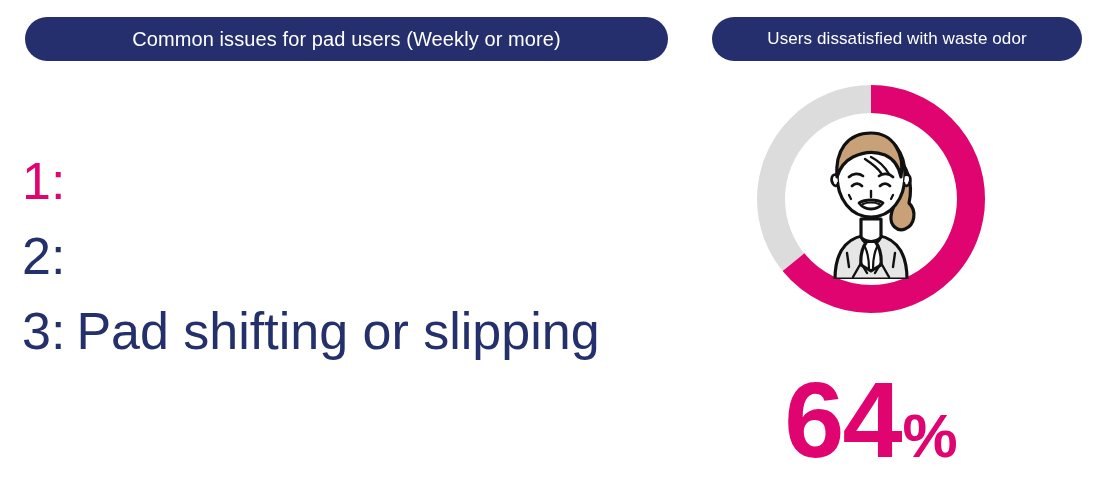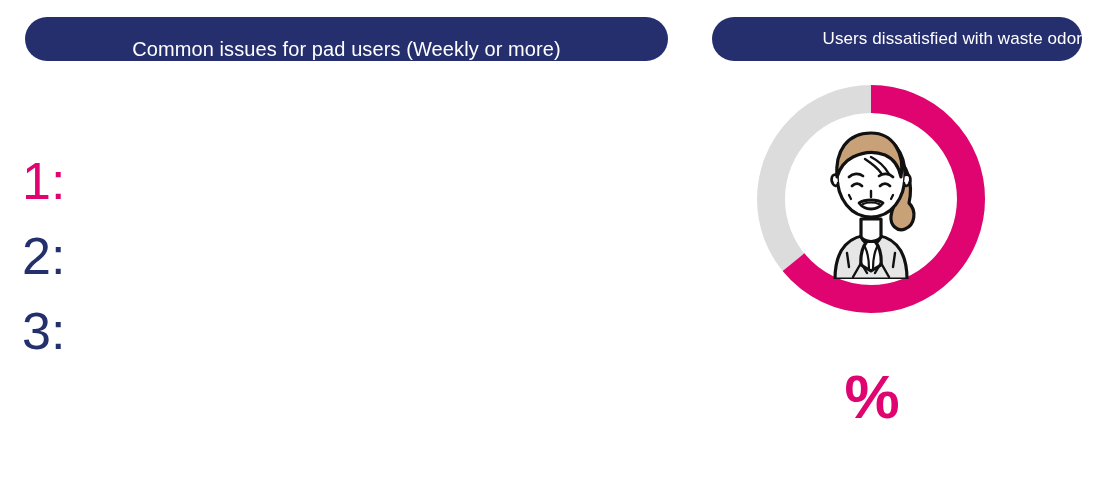--- a/index.html
+++ b/index.html
@@ -29,29 +29,27 @@
     box-sizing: border-box;
     white-space: nowrap;
     letter-spacing: .1px;
   }
   #pill-issues {
     left: 25px;
     top: 17px;
     width: 643px;
     height: 44px;
     font-size: 20px;
-    align-items: flex-end;
   }
   #pill-odor {
     left: 712px;
     top: 17px;
     width: 370px;
     height: 44px;
     font-size: 17px;
-    justify-content: flex-end;
   }
 
   
   #issue-list {
     position: absolute;
     left: 22px;
     top: 144px;
     width: 660px;
   }
   .issue-row {
@@ -136,20 +134,21 @@
   <div class="issue-row highlight" style="color: rgb(223, 4, 112);">
     <span class="rank">1:</span>
   </div>
 
   <div class="issue-row" style="color: rgb(36, 48, 107);">
     <span class="rank">2:</span>
   </div>
 
   <div class="issue-row" style="color: rgb(36, 48, 107);">
     <span class="rank">3:</span>
+    <span class="text">Pad shifting or slipping</span>
   </div>
 
 </div>
 
 <div id="donut-wrap">
 
   <svg id="donut-svg" viewBox="0 0 228 228">
 
     <circle cx="114" cy="114" r="100" fill="none" stroke="#dcdcdc" stroke-width="28"></circle>
 
@@ -202,14 +201,15 @@
       <path d="M68 84 C74 80 86 80 92 84 C86 92 74 92 68 84 Z" fill="#ffffff" stroke-width="2.8"></path>
       <path d="M72 85 C76 83 84 83 88 85" fill="none" stroke-width="2.2"></path>
 
       <path d="M58 76 L60 80" fill="none" stroke-width="2.2"></path>
       <path d="M102 76 L100 80" fill="none" stroke-width="2.2"></path>
     </g>
   </svg>
 </div>
 
 <div id="percent-readout" style="color: rgb(223, 4, 112);">
+  <span id="percent-value">64</span>
   <span id="percent-symbol">%</span>
 </div>
 
 </body></html>

